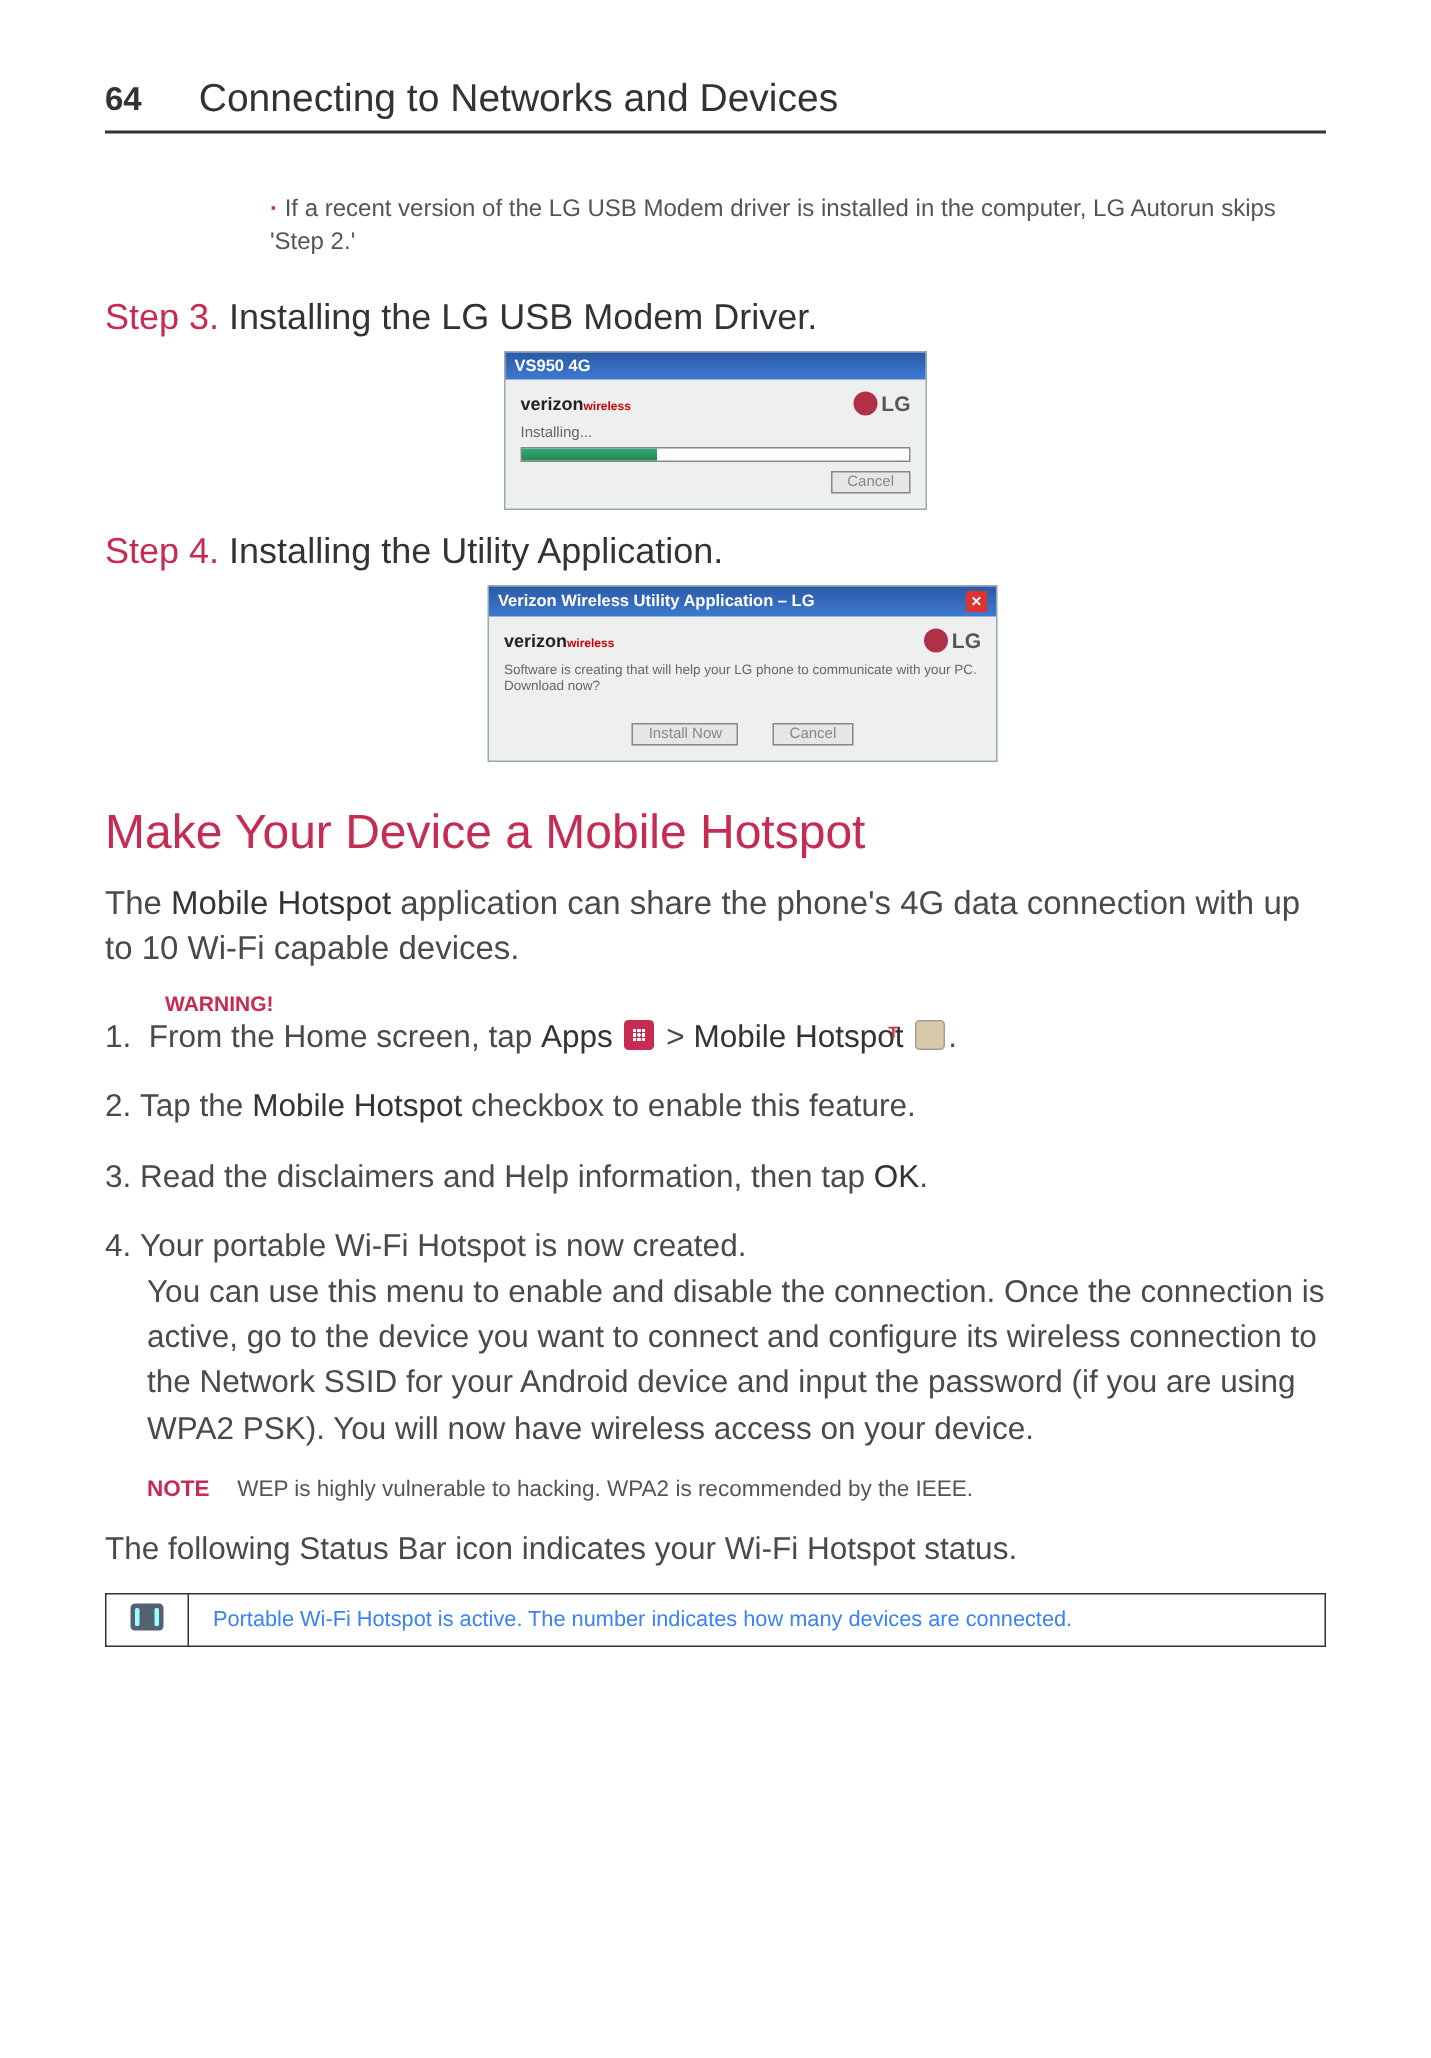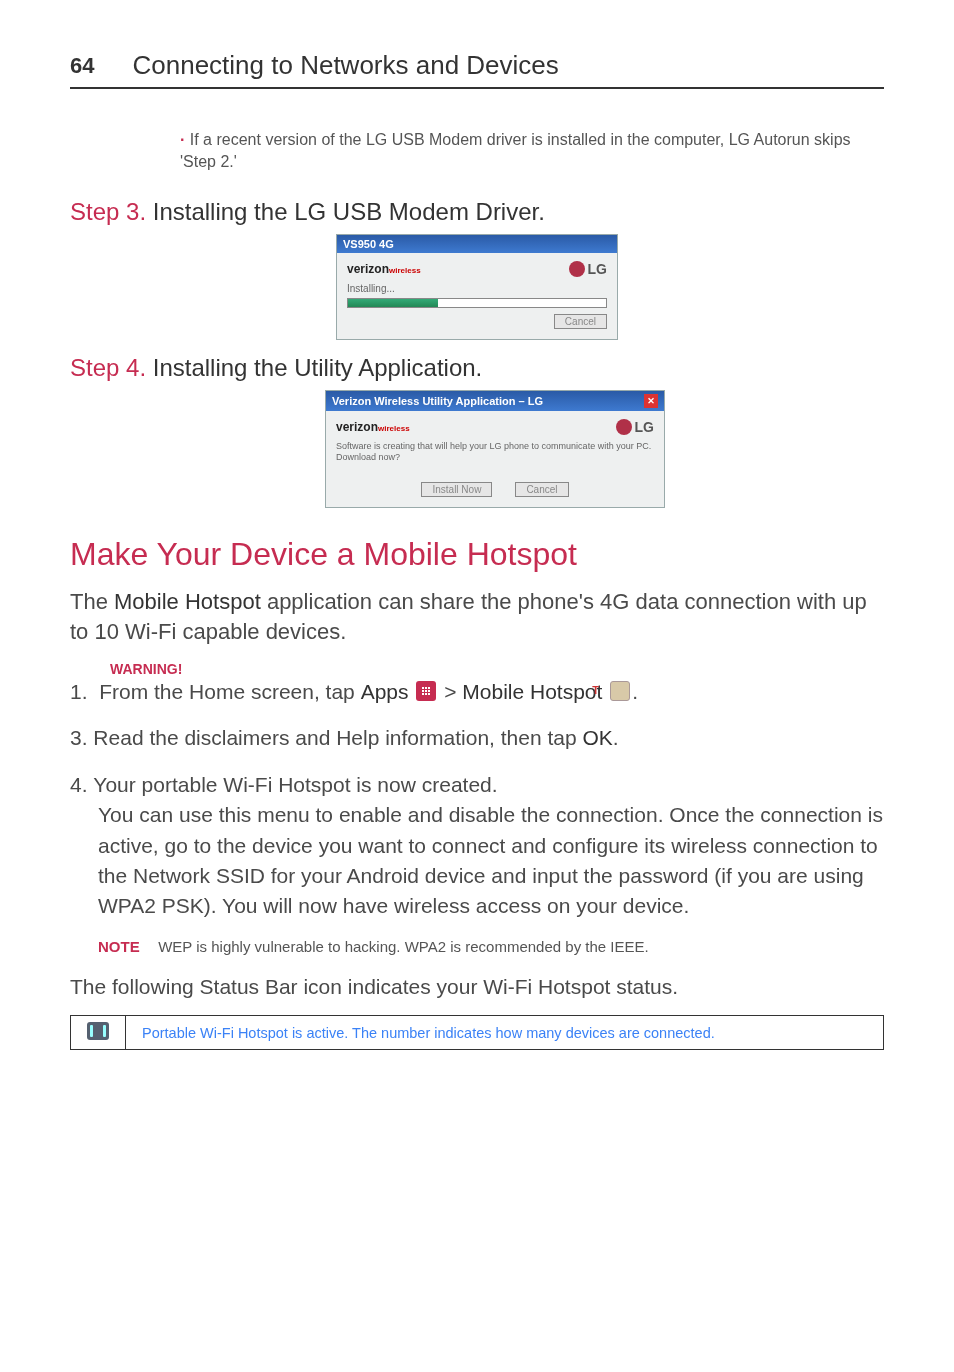--- a/index.html
+++ b/index.html
@@ -140,20 +140,21 @@
 <p class="body-text">
   <span>The </span><strong>Mobile Hotspot</strong><span> application can share the phone's 4G data connection with up to 10 Wi-Fi capable devices.</span>
 </p>
 
 <div>
   <div class="warning-label">WARNING!</div>
 </div>
 
 <ol class="steps">
   <li>1.&nbsp;&nbsp;<span>From the Home screen, tap </span><strong>Apps</strong> <span class="inline-icon apps-icon"></span><span> &gt; </span><strong>Mobile Hotspot</strong> <span class="inline-icon hotspot-icon"></span><span>.</span></li>
+  <li>2.&nbsp;<span>Tap the </span><strong>Mobile Hotspot</strong><span> checkbox to enable this feature.</span></li>
   <li>3.&nbsp;<span>Read the disclaimers and Help information, then tap </span><strong>OK</strong><span>.</span></li>
   <li style="white-space:pre-line;">4.&nbsp;<span>Your portable Wi-Fi Hotspot is now created.
 You can use this menu to enable and disable the connection. Once the connection is active, go to the device you want to connect and configure its wireless connection to the Network SSID for your Android device and input the password (if you are using WPA2 PSK). You will now have wireless access on your device.</span></li>
 </ol>
 
 <div class="note-row">
   <span class="note-label">NOTE</span>
   <span class="note-text">WEP is highly vulnerable to hacking. WPA2 is recommended by the IEEE.</span>
 </div>
 

